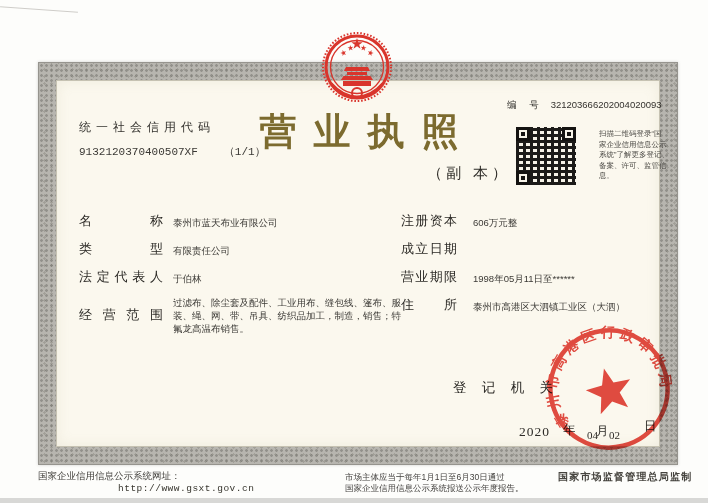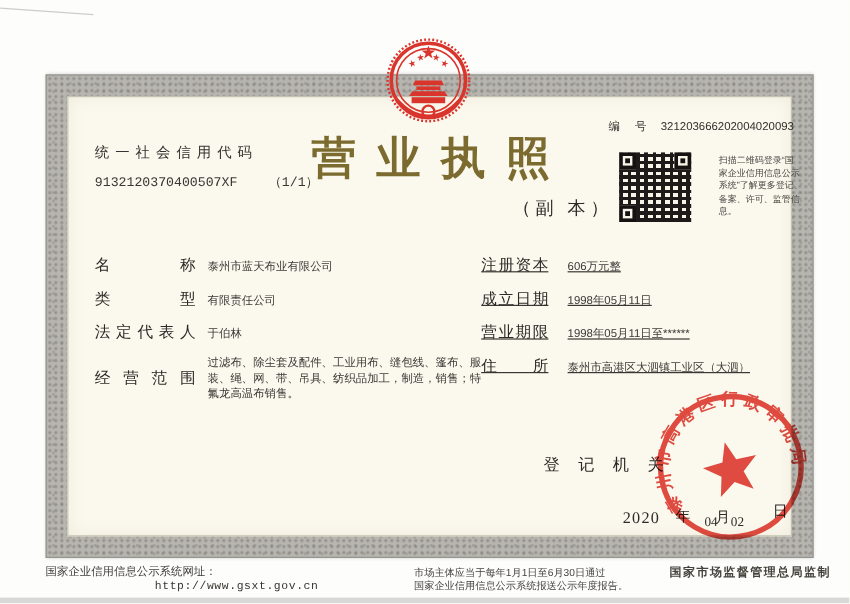--- a/index.html
+++ b/index.html
@@ -39,37 +39,37 @@
   .qf.tl{left:0;top:0;} .qf.tr{right:0;top:0;} .qf.bl{left:0;bottom:0;}
   .qr-caption{left:560px;top:66px;width:78px;font-size:7.5px;line-height:10.5px;color:#4b4944;}
   
   .row{position:absolute;display:flex;align-items:center;}
   .flabel{display:inline-block;font-size:13px;color:#2c2a26;text-align:justify;text-align-last:justify;
           font-family:"Liberation Serif",serif;}
   .flabel.w-l{width:84px;}
   .flabel.w-r{width:56px;}
   .fvalue{font-size:9.5px;line-height:13px;color:#3c3a36;margin-top:2px;}
   .col-l{left:40px;} .col-l .fvalue{margin-left:10px;width:234px;}
-  .col-r{left:362px;text-decoration:underline;} .col-r .fvalue{margin-left:16px;width:186px;}
+  .col-r{left:362px;} .col-r .fvalue{margin-left:16px;width:186px;}
   .r1{top:149px;} .r2{top:177px;} .r3{top:205px;} .r4{top:231px;} .r4r{top:233px;}
   
   .reg-label{left:414px;top:316px;width:100px;font-size:13.5px;color:#2c2a26;text-align:justify;
              text-align-last:justify;font-family:"Liberation Serif",serif;}
   .seal{left:505px;top:261px;width:130px;height:130px;transform:rotate(-14deg);opacity:.9;
         mix-blend-mode:multiply;z-index:6;}
   .date{font-family:"Liberation Serif",serif;color:#2e2c28;}
   .d-year{left:480px;top:361px;font-size:13.5px;letter-spacing:1px;}
   .d-u1{left:524px;top:359px;font-size:12.5px;}
   .d-m{left:536px;top:366px;font-size:11px;padding-left:12px;}
   .d-u2{left:557px;top:360px;font-size:12.5px;}
   .d-d{left:570px;top:366px;font-size:11px;}
   .d-u3{left:605px;top:355px;font-size:12.5px;}
   
   .f-left-label{left:38px;top:470px;font-size:9.5px;color:#3e3c38;}
-  .f-left-url{left:129px;top:483px;font-size:9.5px;letter-spacing:.5px;color:#38362f;
+  .f-left-url{left:118px;top:483px;font-size:9.5px;letter-spacing:.5px;color:#38362f;
               font-family:"Liberation Mono",monospace;}
   .f-mid{left:345px;top:472px;font-size:8.5px;line-height:10.5px;color:#454340;}
   .f-right{left:558px;top:470px;font-size:10px;font-weight:bold;letter-spacing:1.2px;color:#46443f;}
 </style>
 </head>
 <body>
 
 <div class="page">
 
   <div class="abs scan-line"></div>
@@ -138,21 +138,20 @@
       <span class="flabel w-l">法定代表人</span>
       <span class="fvalue">于伯林</span>
     </div>
 
     <div class="row col-r r1">
       <span class="flabel w-r">注册资本</span>
       <span class="fvalue">606万元整</span>
     </div>
     <div class="row col-r r2">
       <span class="flabel w-r">成立日期</span>
-      <span class="fvalue">1998年05月11日</span>
     </div>
     <div class="row col-r r3">
       <span class="flabel w-r">营业期限</span>
       <span class="fvalue">1998年05月11日至******</span>
     </div>
     <div class="row col-r r4r">
       <span class="flabel w-r">住所</span>
       <span class="fvalue">泰州市高港区大泗镇工业区（大泗）</span>
     </div>
 

